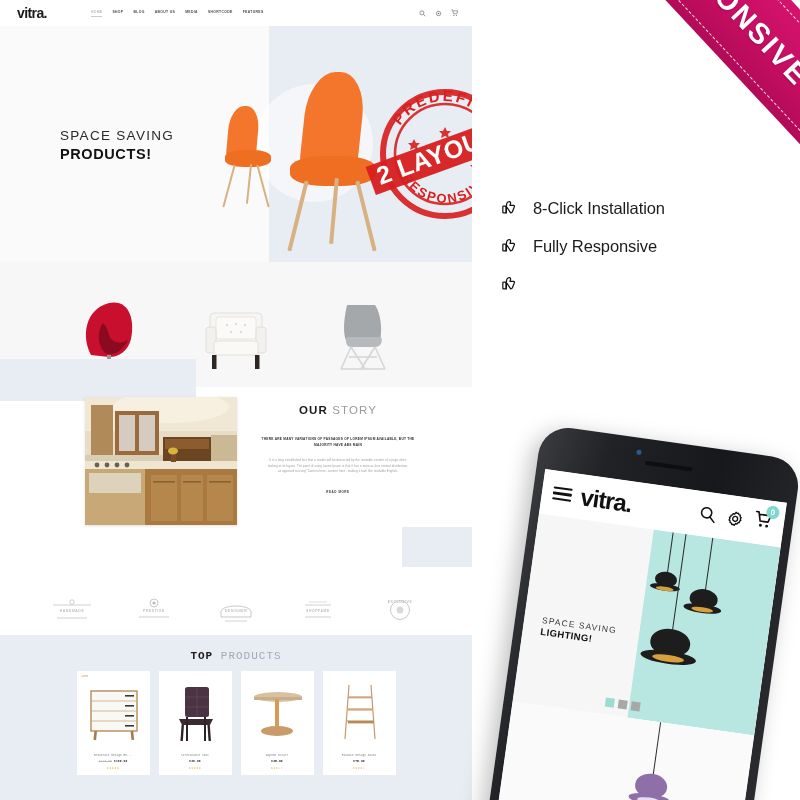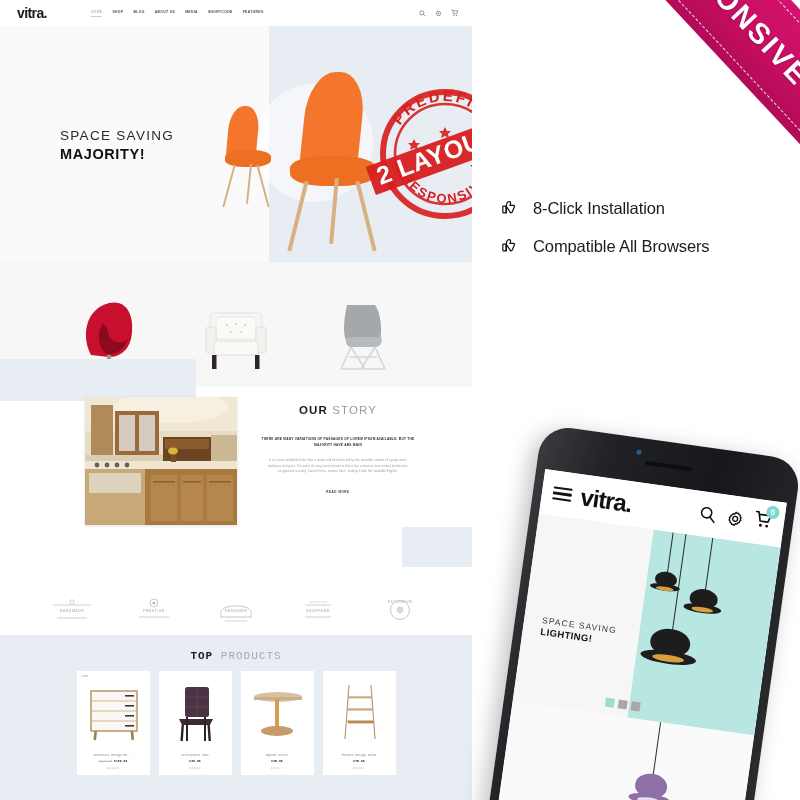--- a/index.html
+++ b/index.html
@@ -320,21 +320,21 @@
       </svg>
     </div>
   </div>
 
   <div class="d-hero">
     <div class="d-hero-panel"></div>
     <div class="d-hero-circle"></div>
 
     <div class="d-hero-text">
       <div class="d-hero-l1">SPACE SAVING</div>
-      <div class="d-hero-l2">MAJORITY!</div>
+      <div class="d-hero-l2">PRODUCTS!</div>
     </div>
 
     <div class="chair" style="left:222px; top:80px; width:62px; height:110px;">
       <div class="back" style="left:6px; top:0; width:30px; height:52px; transform:skewX(-5deg);"></div>
       <div class="cushion" style="left:3px; top:44px; width:46px; height:17px;"></div>
       <div class="leg" style="left:6px; top:58px; width:2.4px; height:44px; transform:rotate(15deg);"></div>
       <div class="leg" style="left:40px; top:58px; width:2.4px; height:44px; transform:rotate(-15deg);"></div>
       <div class="leg" style="left:26px; top:58px; width:2.2px; height:40px; transform:rotate(6deg);"></div>
     </div>
 
@@ -623,21 +623,29 @@
       </span>
       <span class="feat-label">8-Click Installation</span>
     </div>
     <div class="feat-row">
       <span class="feat-icon">
         <svg width="17" height="17" viewBox="0 0 24 24">
           <path d="M9 21V12 M9 12 C9 8 10 5 13 5 C15 5 15.5 7 14.5 9 L14 10.5 L19 10.5 C20.5 10.5 21 11.8 20 13 L17.5 19.5 C17 21 16 21 15 21 Z" fill="none" stroke="#111" stroke-width="1.7" stroke-linejoin="round" stroke-linecap="round"></path>
           <rect x="4" y="11.5" width="4.5" height="9.5" rx="1" fill="none" stroke="#111" stroke-width="1.7"></rect>
         </svg>
       </span>
-      <span class="feat-label">Compatible All Browsers</span>
+      <span class="feat-label">Fully Responsive</span>
+    </div>
+    <div class="feat-row">
+      <span class="feat-icon">
+        <svg width="17" height="17" viewBox="0 0 24 24">
+          <path d="M9 21V12 M9 12 C9 8 10 5 13 5 C15 5 15.5 7 14.5 9 L14 10.5 L19 10.5 C20.5 10.5 21 11.8 20 13 L17.5 19.5 C17 21 16 21 15 21 Z" fill="none" stroke="#111" stroke-width="1.7" stroke-linejoin="round" stroke-linecap="round"></path>
+          <rect x="4" y="11.5" width="4.5" height="9.5" rx="1" fill="none" stroke="#111" stroke-width="1.7"></rect>
+        </svg>
+      </span>
     </div>
   </div>
 
   <div class="phone">
     <div class="phone-body">
       <div class="phone-cam"></div>
       <div class="phone-speaker"></div>
 
       <div class="phone-screen">
         <div class="ph-header">

